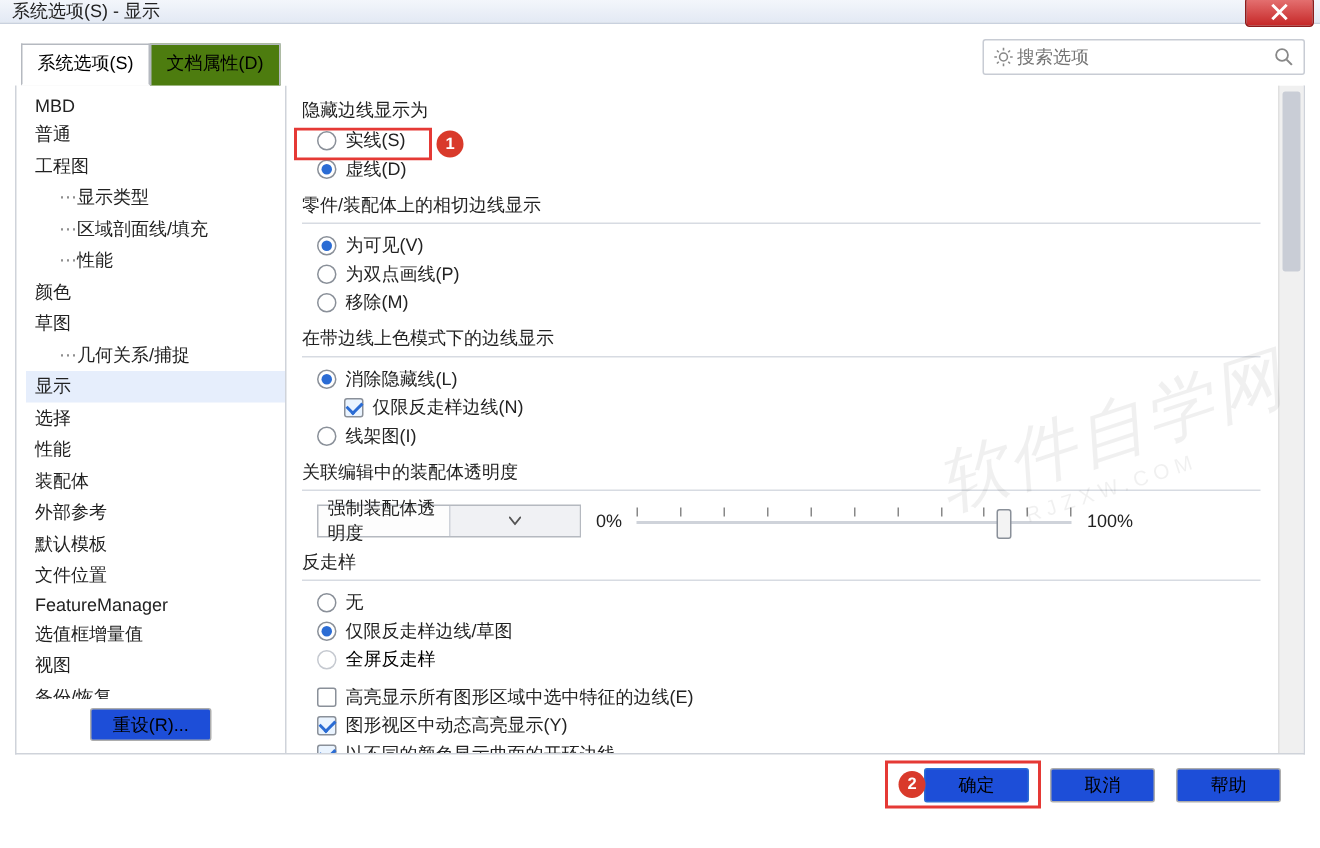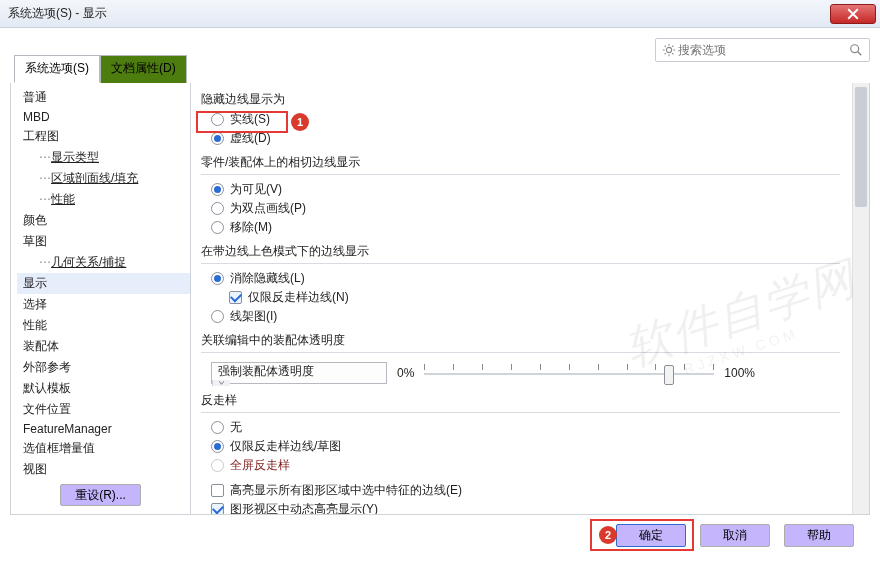--- a/index.html
+++ b/index.html
@@ -1,70 +1,70 @@
 <!DOCTYPE html>
 <html><head>
 <meta charset="utf-8">
 <style>
   * { box-sizing: border-box; font-family: "Microsoft YaHei", "Segoe UI", Tahoma, sans-serif; }
   body { margin: 0; background: #fff; width: 880px; height: 565px; overflow: hidden; }
 
   
-  .titlebar { height: 28px; background: linear-gradient(#f3f6fb, #e3e9f4); border-bottom: 1px solid #c9d1de; display: flex; align-items: center; padding: 0 0 0 8px; font-size: 12px; color: #222; }
+  .titlebar { height: 16px; background: linear-gradient(#f3f6fb, #e3e9f4); border-bottom: 1px solid #c9d1de; display: flex; align-items: center; padding: 0 0 0 8px; font-size: 12px; color: #222; }
   .titlebar .title { flex: 1; }
   .close-btn { width: 46px; height: 20px; margin-right: 4px; background: linear-gradient(#e57373,#c62828); border: 1px solid #8e1b1b; border-radius: 3px; display: flex; align-items: center; justify-content: center; cursor: pointer; }
   .close-btn svg { width: 12px; height: 12px; }
 
   
   .dialog { position: relative; padding: 6px 10px 10px 10px; height: calc(100% - 28px); display: flex; flex-direction: column; }
 
   
   .toprow { display: flex; align-items: flex-start; }
-  .tabs { display: flex; border-bottom: 1px solid #b5b9c0; margin-left: 4px; margin-top: 20px; text-align: center; }
+  .tabs { display: flex; border-bottom: 1px solid #b5b9c0; margin-left: 4px; margin-top: 6px; text-align: center; }
   .tab { font-size: 12px; padding: 4px 10px 5px 10px; border: 1px solid #b5b9c0; border-bottom: none; background: #4d7c0f; cursor: pointer; position: relative; top: 1px; }
   .tab.active { background: #fff; border-bottom: 1px solid #fff; }
   .search-wrap { margin-left: auto; display: flex; align-items: center; width: 215px; height: 24px; border: 1px solid #c8ccd4; border-radius: 2px; padding: 0 6px; margin-top: 4px; }
   .search-wrap input { border: none; outline: none; flex: 1; font-size: 12px; color: #0369a1; background: transparent; }
   .gear, .mag { width: 14px; height: 14px; display: inline-flex; align-items: center; justify-content: center; color: #888; }
 
   
   .content { display: flex; flex: 1; border: 1px solid #cfd3da; border-top: none; background: #fff; overflow: hidden; }
 
   
   .tree-wrap { width: 180px; border-right: 1px solid #cfd3da; display: flex; flex-direction: column; }
   .tree-scroll { flex: 1; overflow-y: auto; overflow-x: hidden; position: relative; }
   .tree { list-style: none; margin: 0; padding: 4px 0 4px 6px; font-size: 12px; color: #222; }
   .tree li { padding: 2px 0 2px 6px; cursor: pointer; white-space: nowrap; }
   .tree li .dotline { display: inline-block; width: 12px; text-align: center; color: #888; }
-  .tree li.child { padding-left: 22px; text-decoration: underline; }
+  .tree li.child { padding-left: 22px; }
   .tree li.selected { background: #e6eefc; }
   .tree-reset-wrap { padding: 6px 0 8px 0; text-align: center; }
-  .btn { font-size: 12px; height: 22px; padding: 0 14px; background: #c4b5fd; border: 1px solid #adadad; border-radius: 2px; cursor: pointer; }
+  .btn { font-size: 12px; height: 22px; padding: 0 14px; background: #1d4ed8; border: 1px solid #adadad; border-radius: 2px; cursor: pointer; }
 
   
   .right-wrap { flex: 1; display: flex; position: relative; }
   .right-scroll { flex: 1; overflow-y: auto; padding: 6px 12px 6px 10px; font-size: 12px; color: #222; }
   .vscroll { width: 17px; background: #f0f0f0; border-left: 1px solid #e0e0e0; position: relative; }
   .vscroll .thumb { position: absolute; left: 2px; right: 2px; top: 4px; height: 120px; background: #c9cdd6; border-radius: 2px; }
 
   .group-label { margin-top: 2px; margin-bottom: 2px; }
   .hr { border-top: 1px solid #d7dbe2; margin: 3px 0 5px 0; }
 
   .opt-row { display: flex; align-items: center; height: 19px; padding-left: 10px; }
   .radio, .check { width: 13px; height: 13px; margin-right: 6px; border: 1px solid #8a9099; border-radius: 50%; display: inline-flex; align-items: center; justify-content: center; background: #fff; }
   .radio.sel::after { content: ""; width: 7px; height: 7px; background: #2b6cd4; border-radius: 50%; }
   .check { border-radius: 2px; }
   .check.sel { background: #eaf4ff; }
   .check.sel::after { content: ""; width: 8px; height: 5px; border-left: 2px solid #2b6cd4; border-bottom: 2px solid #2b6cd4; transform: rotate(-45deg); margin-top: -2px; }
-  .disabled { color: #7f1d1d; }
+  .disabled { color: #000000; }
   .disabled .radio, .disabled .check { border-color: #c5c9d0; }
 
   .indent { padding-left: 28px; }
 
-  .combo { display: inline-flex; border: 1px solid #b5b9c0; height: 22px; width: 176px; background: #fdfdfd; cursor: pointer; flex-direction: column; }
+  .combo { display: inline-flex; align-items: center; border: 1px solid #b5b9c0; height: 22px; width: 176px; background: #fdfdfd; cursor: pointer; }
   .combo span { flex: 1; padding: 0 6px; font-size: 12px; }
   .combo .caret { width: 18px; height: 100%; display: flex; align-items: center; justify-content: center; border-left: 1px solid #cfd3da; background: #f0f1f4; }
 
   .slider-row { display: flex; align-items: center; margin: 4px 0 4px 10px; gap: 10px; }
   .slider-track-wrap { position: relative; width: 290px; height: 30px; }
   .slider-ticks { position: absolute; top: 6px; left: 0; right: 0; display: flex; justify-content: space-between; }
   .slider-ticks i { width: 1px; height: 6px; background: #888; }
   .slider-line { position: absolute; top: 15px; left: 0; right: 0; height: 2px; background: #cfd3da; }
   .slider-handle { position: absolute; top: 7px; left: 240px; width: 10px; height: 20px; background: #f3f3f3; border: 1px solid #8a9099; border-radius: 2px; cursor: pointer; }
 
@@ -121,22 +121,22 @@
           </svg>
       </span>
     </div>
   </div>
 
   <div class="content">
 
     <div class="tree-wrap">
       <div class="tree-scroll">
         <ul class="tree" id="tree">
+            <li><span>MBD</span></li>
             <li><span>普通</span></li>
-            <li><span>MBD</span></li>
             <li><span>工程图</span></li>
             <li class="child"><span class="dotline">⋯</span><span>显示类型</span></li>
             <li class="child"><span class="dotline">⋯</span><span>区域剖面线/填充</span></li>
             <li class="child"><span class="dotline">⋯</span><span>性能</span></li>
             <li><span>颜色</span></li>
             <li><span>草图</span></li>
             <li class="child"><span class="dotline">⋯</span><span>几何关系/捕捉</span></li>
             <li class="selected"><span>显示</span></li>
             <li><span>选择</span></li>
             <li><span>性能</span></li>

